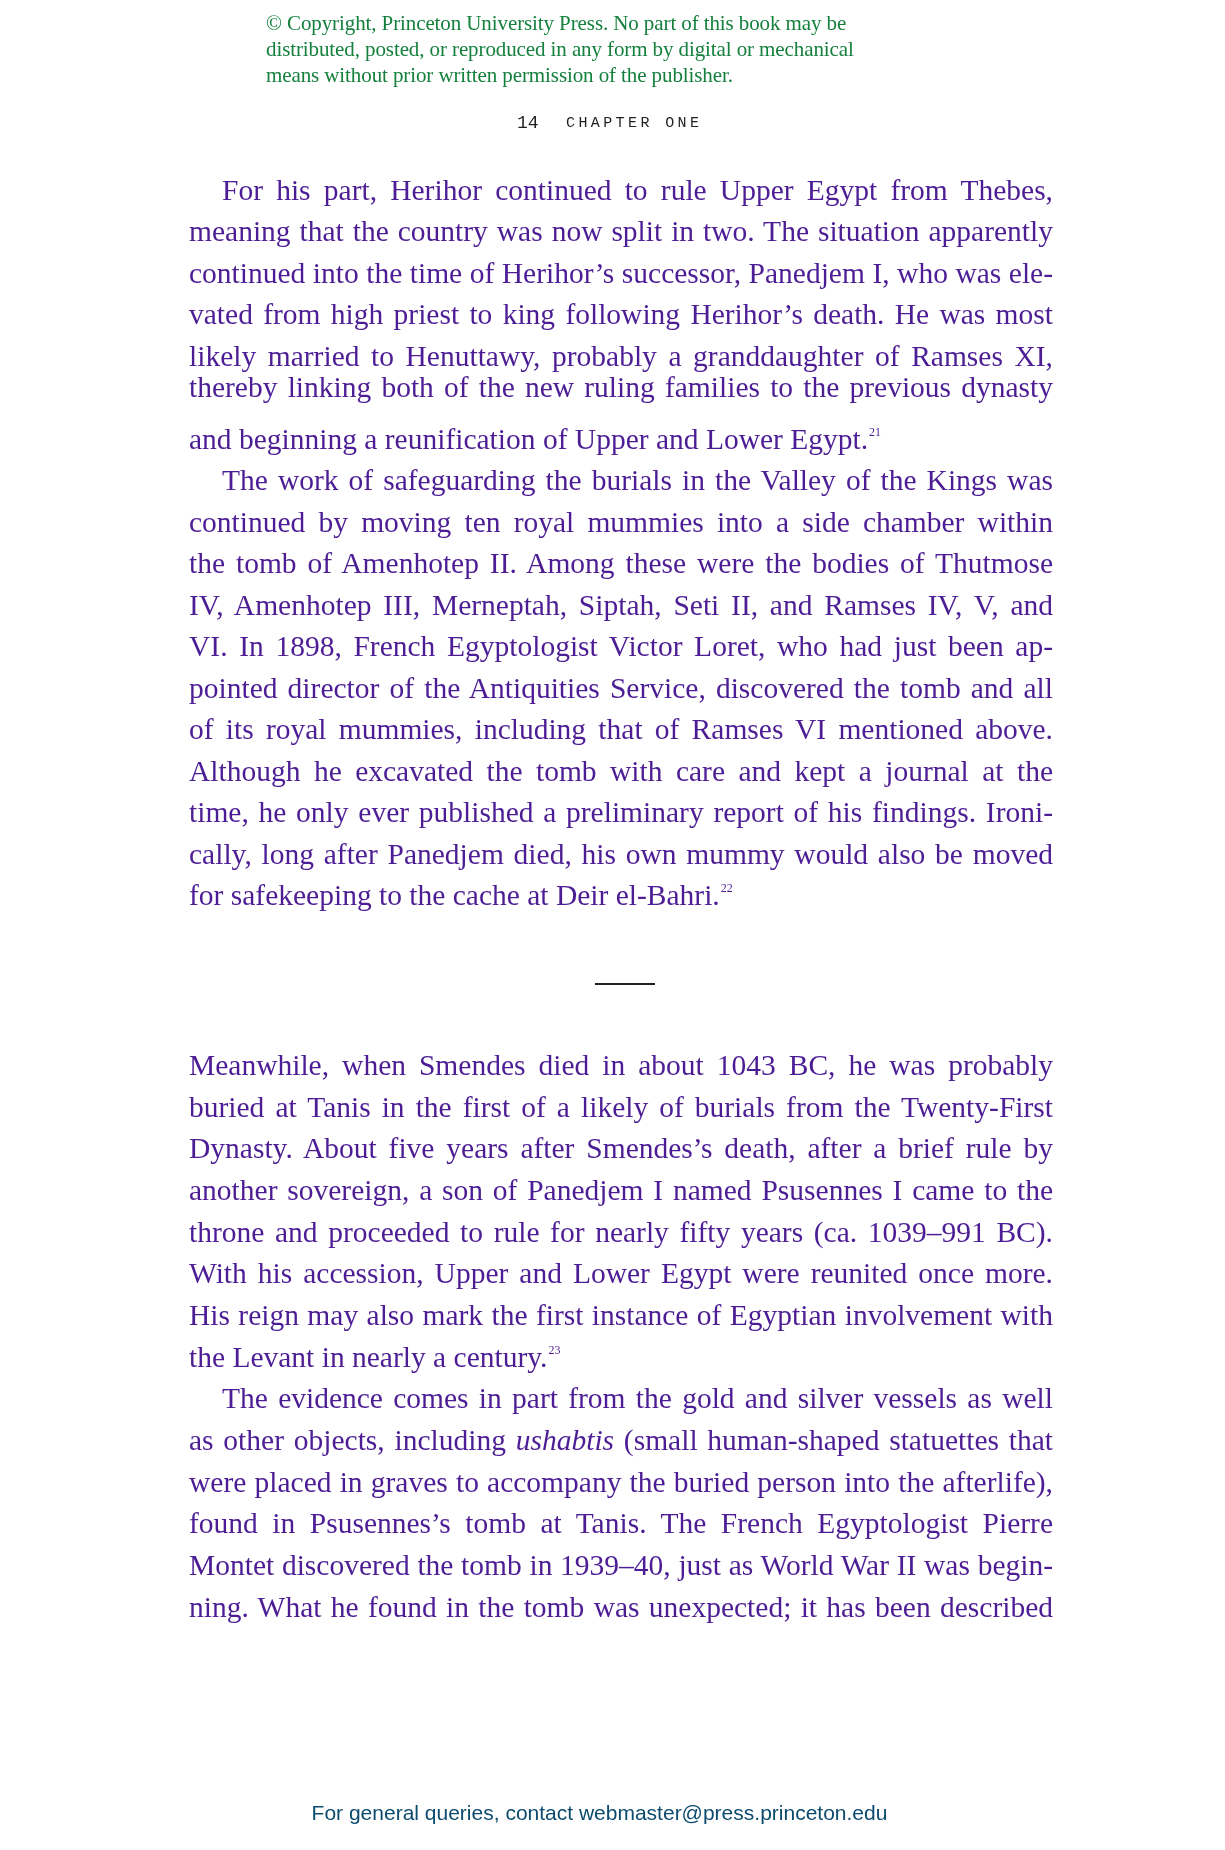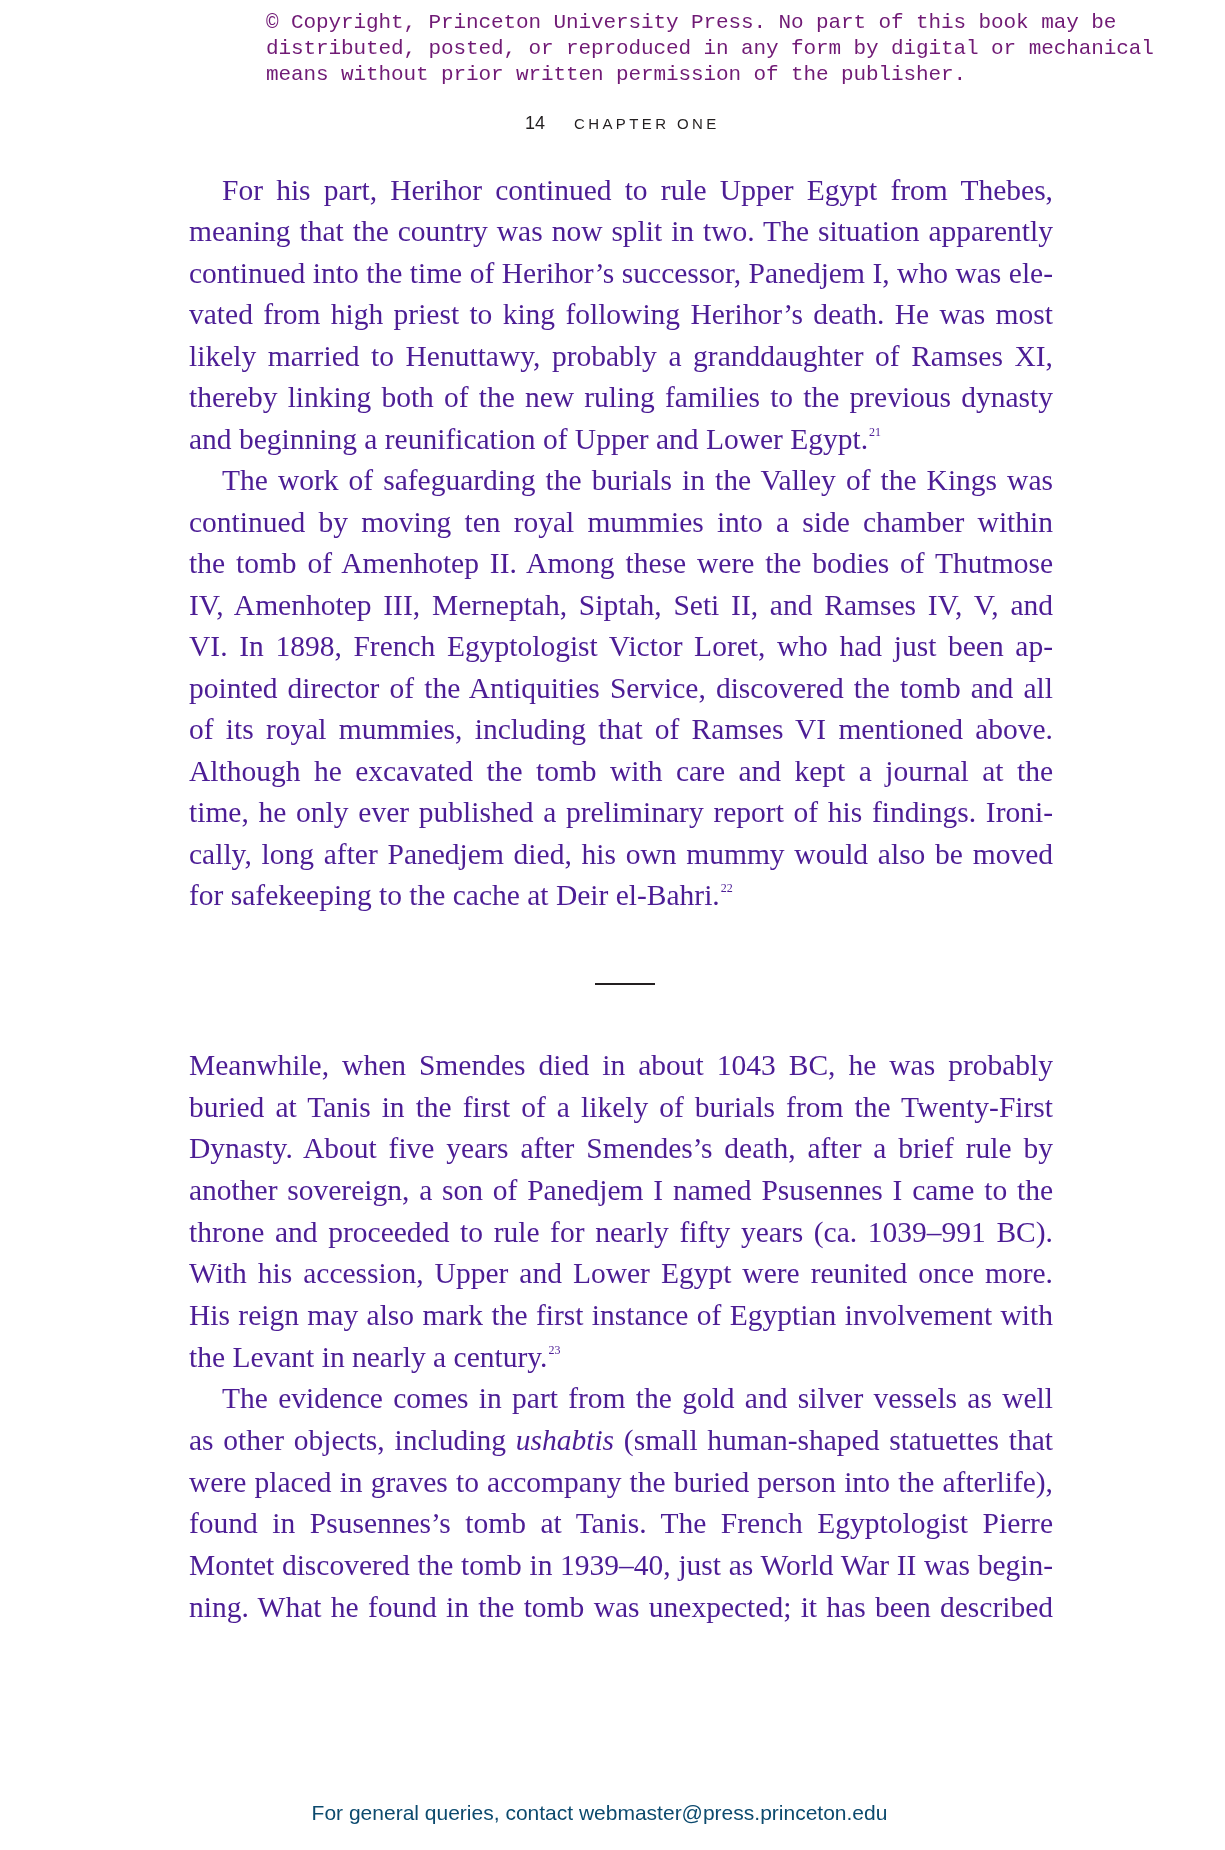--- a/index.html
+++ b/index.html
@@ -1,25 +1,25 @@
 <!DOCTYPE html>
 <html><head>
 <meta charset="utf-8">
 <style>
   html, body { margin: 0; padding: 0; background: #ffffff; }
   body { width: 1225px; height: 1850px; position: relative; overflow: hidden; }
   .copyright {
     position: absolute; left: 266px; top: 10px;
-    font-family: Liberation Mono, monospace; font-size: 21px; line-height: 26px;
-    color: #701a75; letter-spacing: -0.1px;
+    font-family: Liberation Serif, serif; font-size: 21px; line-height: 26px;
+    color: #15803d; letter-spacing: -0.1px;
   }
   .copyright div { white-space: nowrap; }
   .running-head {
     position: absolute; top: 112px; left: 0; width: 1066px; height: 22px;
-    font-family: Liberation Sans, sans-serif; color: #231f20; margin-left: 8px;
+    font-family: Liberation Mono, monospace; color: #231f20;
   }
   .running-head .folio { position: absolute; left: 517px; top: 0; font-size: 18px; line-height: 22px; }
   .running-head .title { position: absolute; left: 566px; top: 1px; font-size: 15px; line-height: 22px; letter-spacing: 3.4px; }
   .line {
     position: absolute; left: 189px; width: 864px; height: 32px;
     font-family: "Liberation Serif", serif; font-size: 29.5px; line-height: 32px;
     color: #4c1d95; white-space: nowrap; text-align: justify; text-align-last: justify;
   }
   .line.indent { left: 222px; width: 831px; }
   .line.last { text-align-last: left; }
@@ -45,21 +45,21 @@
   <span class="folio">14</span>
   <span class="title">CHAPTER ONE</span>
 </div>
 
 <div>
   <div class="line indent" style="top:174px">For his part, Herihor continued to rule Upper Egypt from Thebes,</div>
   <div class="line" style="top:215px">meaning that the country was now split in two. The situation apparently</div>
   <div class="line" style="top:257px">continued into the time of Herihor’s successor, Panedjem I, who was ele-</div>
   <div class="line" style="top:298px">vated from high priest to king following Herihor’s death. He was most</div>
   <div class="line" style="top:340px">likely married to Henuttawy, probably a granddaughter of Ramses XI,</div>
-  <div class="line" style="top:381px">thereby linking both of the new ruling families to the previous dynasty</div>
+  <div class="line" style="top:371px">thereby linking both of the new ruling families to the previous dynasty</div>
   <div class="line last" style="top:423px"><span>and beginning a reunification of Upper and Lower Egypt.</span><sup>21</sup></div>
 </div>
 
 <div>
   <div class="line indent" style="top:464px">The work of safeguarding the burials in the Valley of the Kings was</div>
   <div class="line" style="top:506px">continued by moving ten royal mummies into a side chamber within</div>
   <div class="line" style="top:547px">the tomb of Amenhotep II. Among these were the bodies of Thutmose</div>
   <div class="line" style="top:589px">IV, Amenhotep III, Merneptah, Siptah, Seti II, and Ramses IV, V, and</div>
   <div class="line" style="top:630px">VI. In 1898, French Egyptologist Victor Loret, who had just been ap-</div>
   <div class="line" style="top:672px">pointed director of the Antiquities Service, discovered the tomb and all</div>

